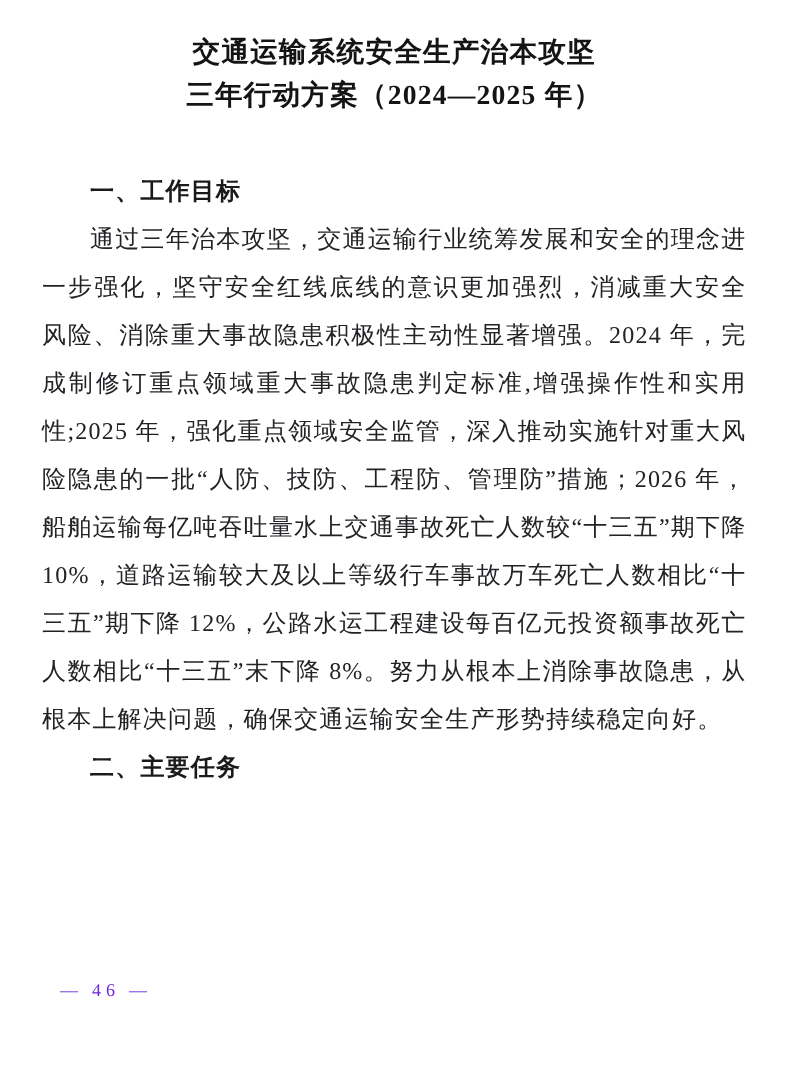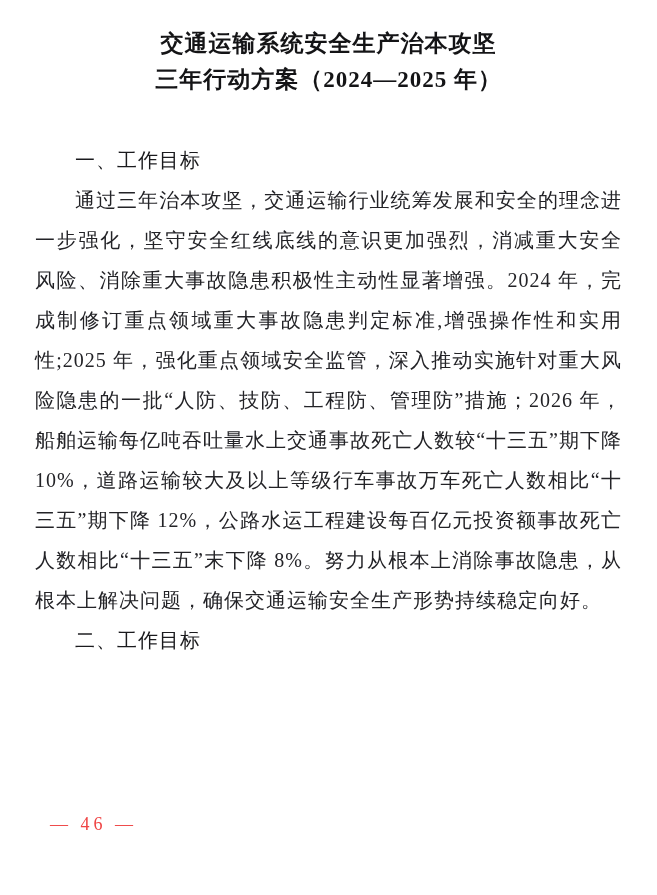--- a/index.html
+++ b/index.html
@@ -38,45 +38,45 @@
   }
   .para {
     margin: 0;
     text-indent: 2em;
   }
   .section-heading {
     margin: 0;
     text-indent: 2em;
     font-size: 20px;
     line-height: 40px;
-    font-weight: normal;
+    font-weight: bold;
     font-family: "Liberation Sans", "DejaVu Sans", sans-serif;
     color: #1a1a1d;
   }
   .page-footer {
     position: absolute;
     left: 50px;
     bottom: 18px;
-    font-size: 18px;
+    font-size: 15px;
     letter-spacing: 4px;
-    color: #ef4444;
+    color: #6d28d9;
     text-align: right;
   }
 </style>
 </head>
 <body>
 
 <div class="page">
 
   <h1 class="doc-title">
     <span class="title-line">交通运输系统安全生产治本攻坚</span>
     <span class="title-line">三年行动方案（2024—2025 年）</span>
   </h1>
 
   <div class="doc-body">
     <h2 class="section-heading">一、工作目标</h2>
     <p class="para">通过三年治本攻坚，交通运输行业统筹发展和安全的理念进一步强化，坚守安全红线底线的意识更加强烈，消减重大安全风险、消除重大事故隐患积极性主动性显著增强。2024 年，完成制修订重点领域重大事故隐患判定标准,增强操作性和实用性;2025 年，强化重点领域安全监管，深入推动实施针对重大风险隐患的一批“人防、技防、工程防、管理防”措施；2026 年，船舶运输每亿吨吞吐量水上交通事故死亡人数较“十三五”期下降 10%，道路运输较大及以上等级行车事故万车死亡人数相比“十三五”期下降 12%，公路水运工程建设每百亿元投资额事故死亡人数相比“十三五”末下降 8%。努力从根本上消除事故隐患，从根本上解决问题，确保交通运输安全生产形势持续稳定向好。</p>
-    <h2 class="section-heading">二、工作目标</h2>
+    <h2 class="section-heading">二、主要任务</h2>
   </div>
 
   <div class="page-footer">— 46 —</div>
 
 </div>
 
 </body></html>

